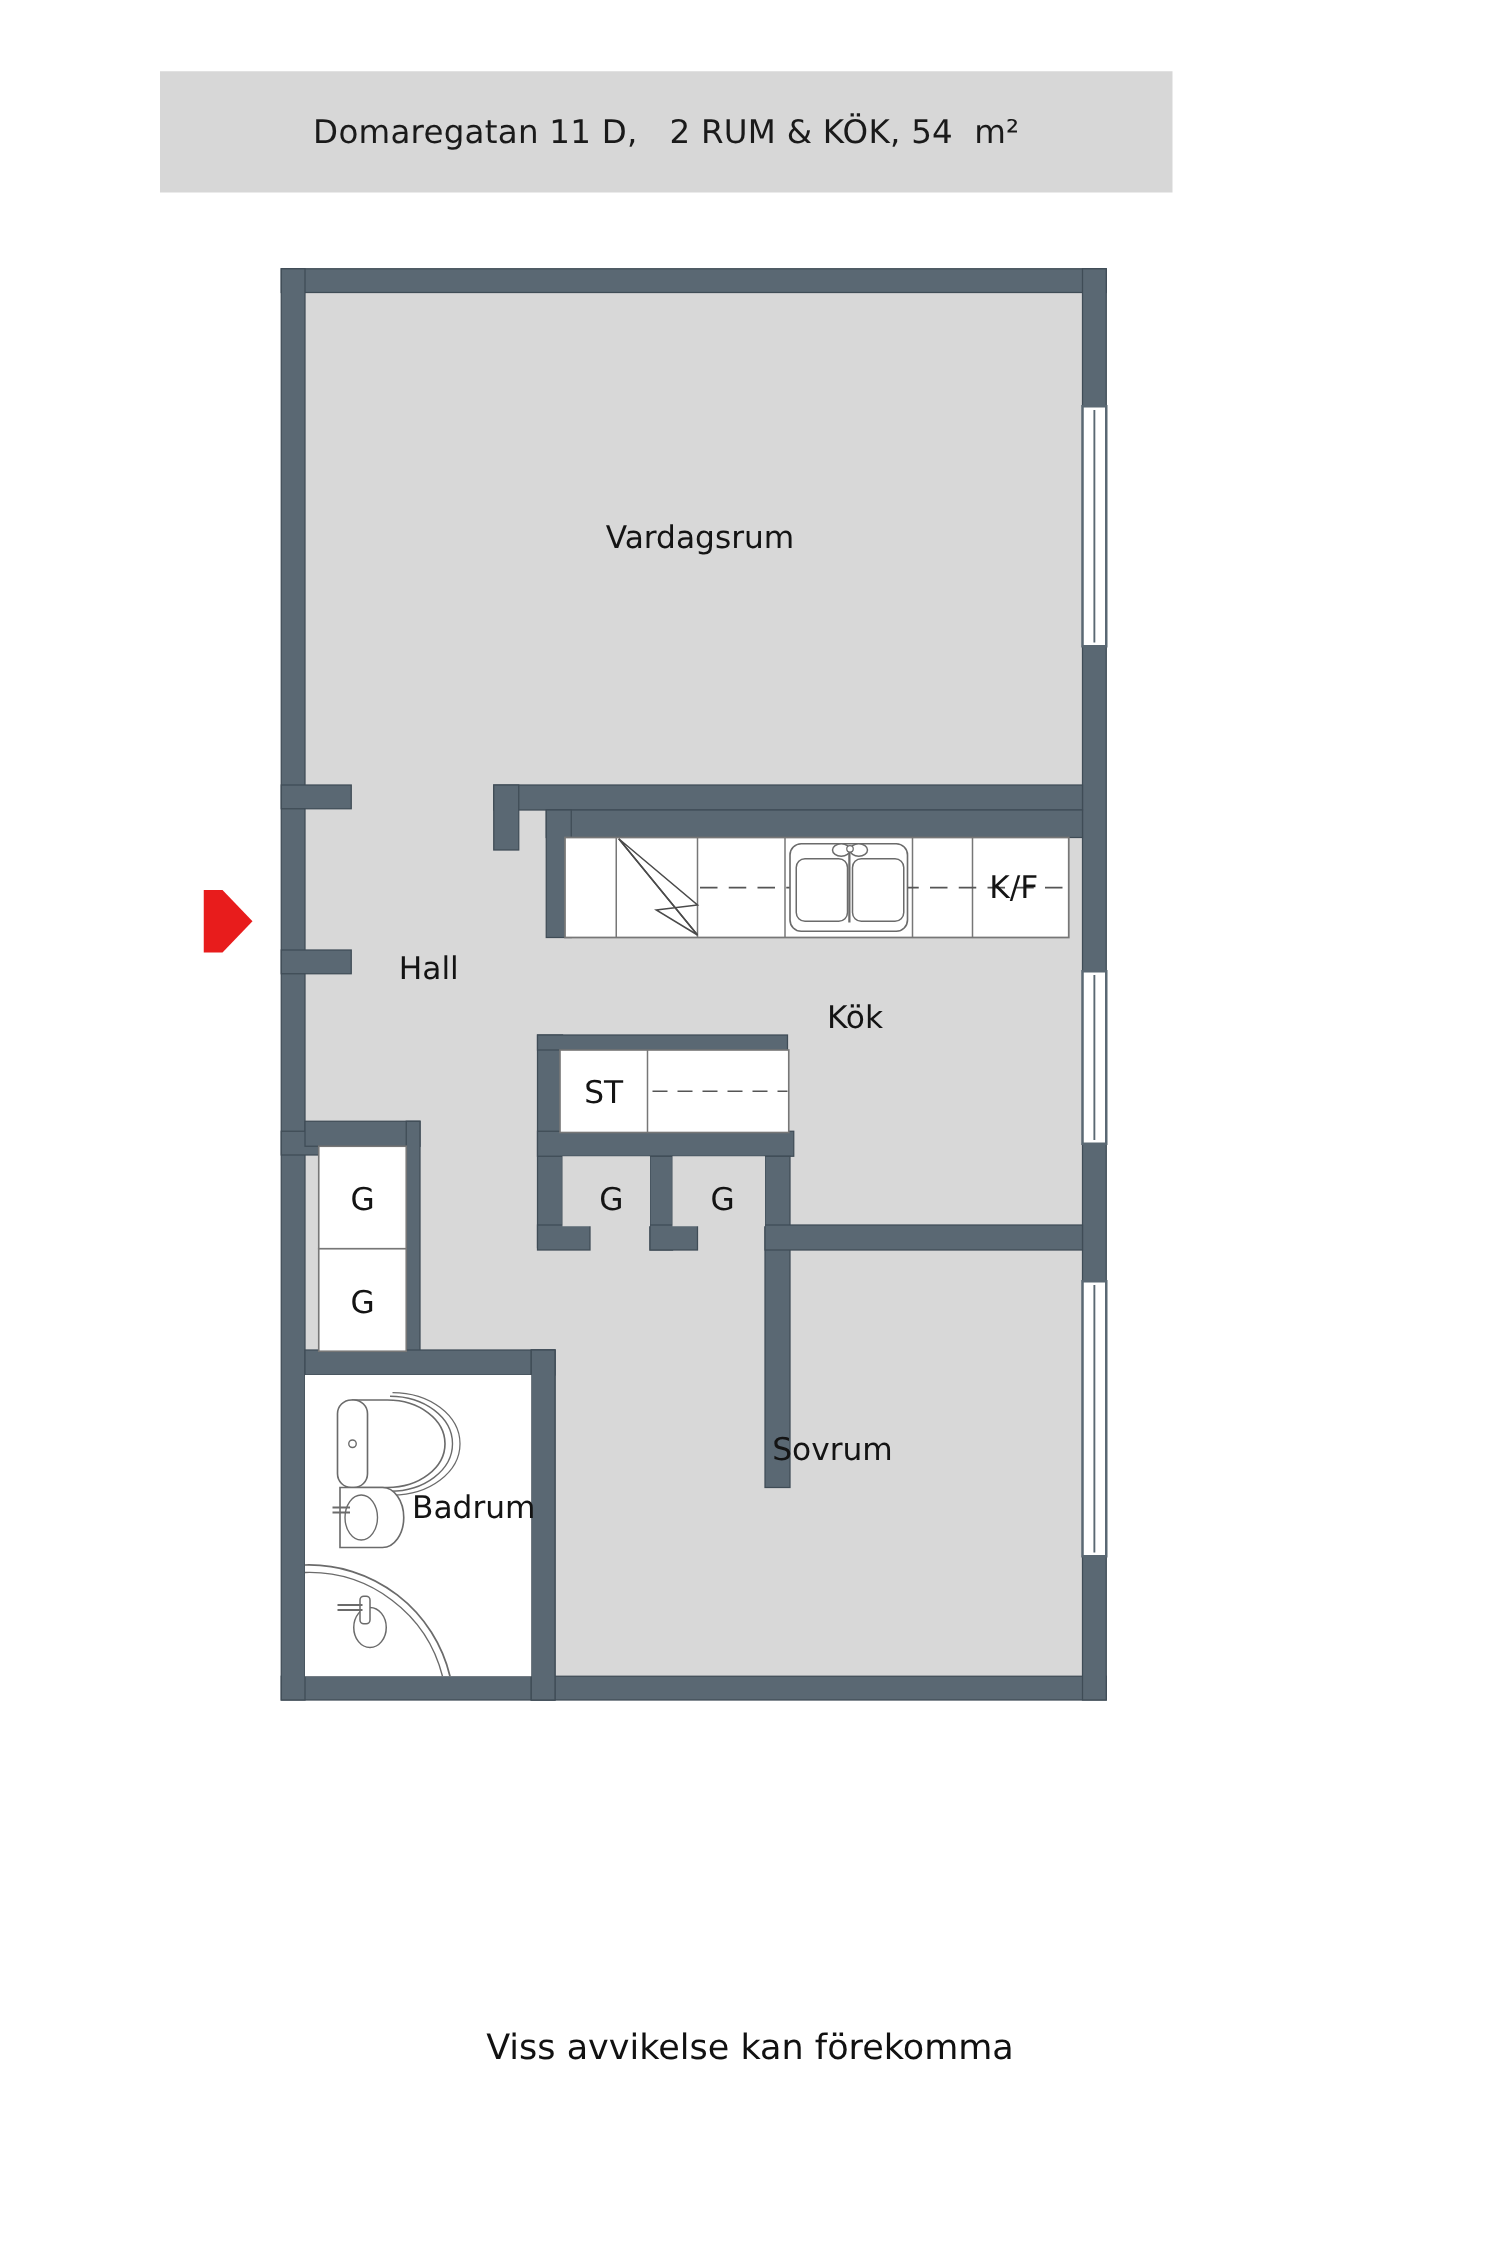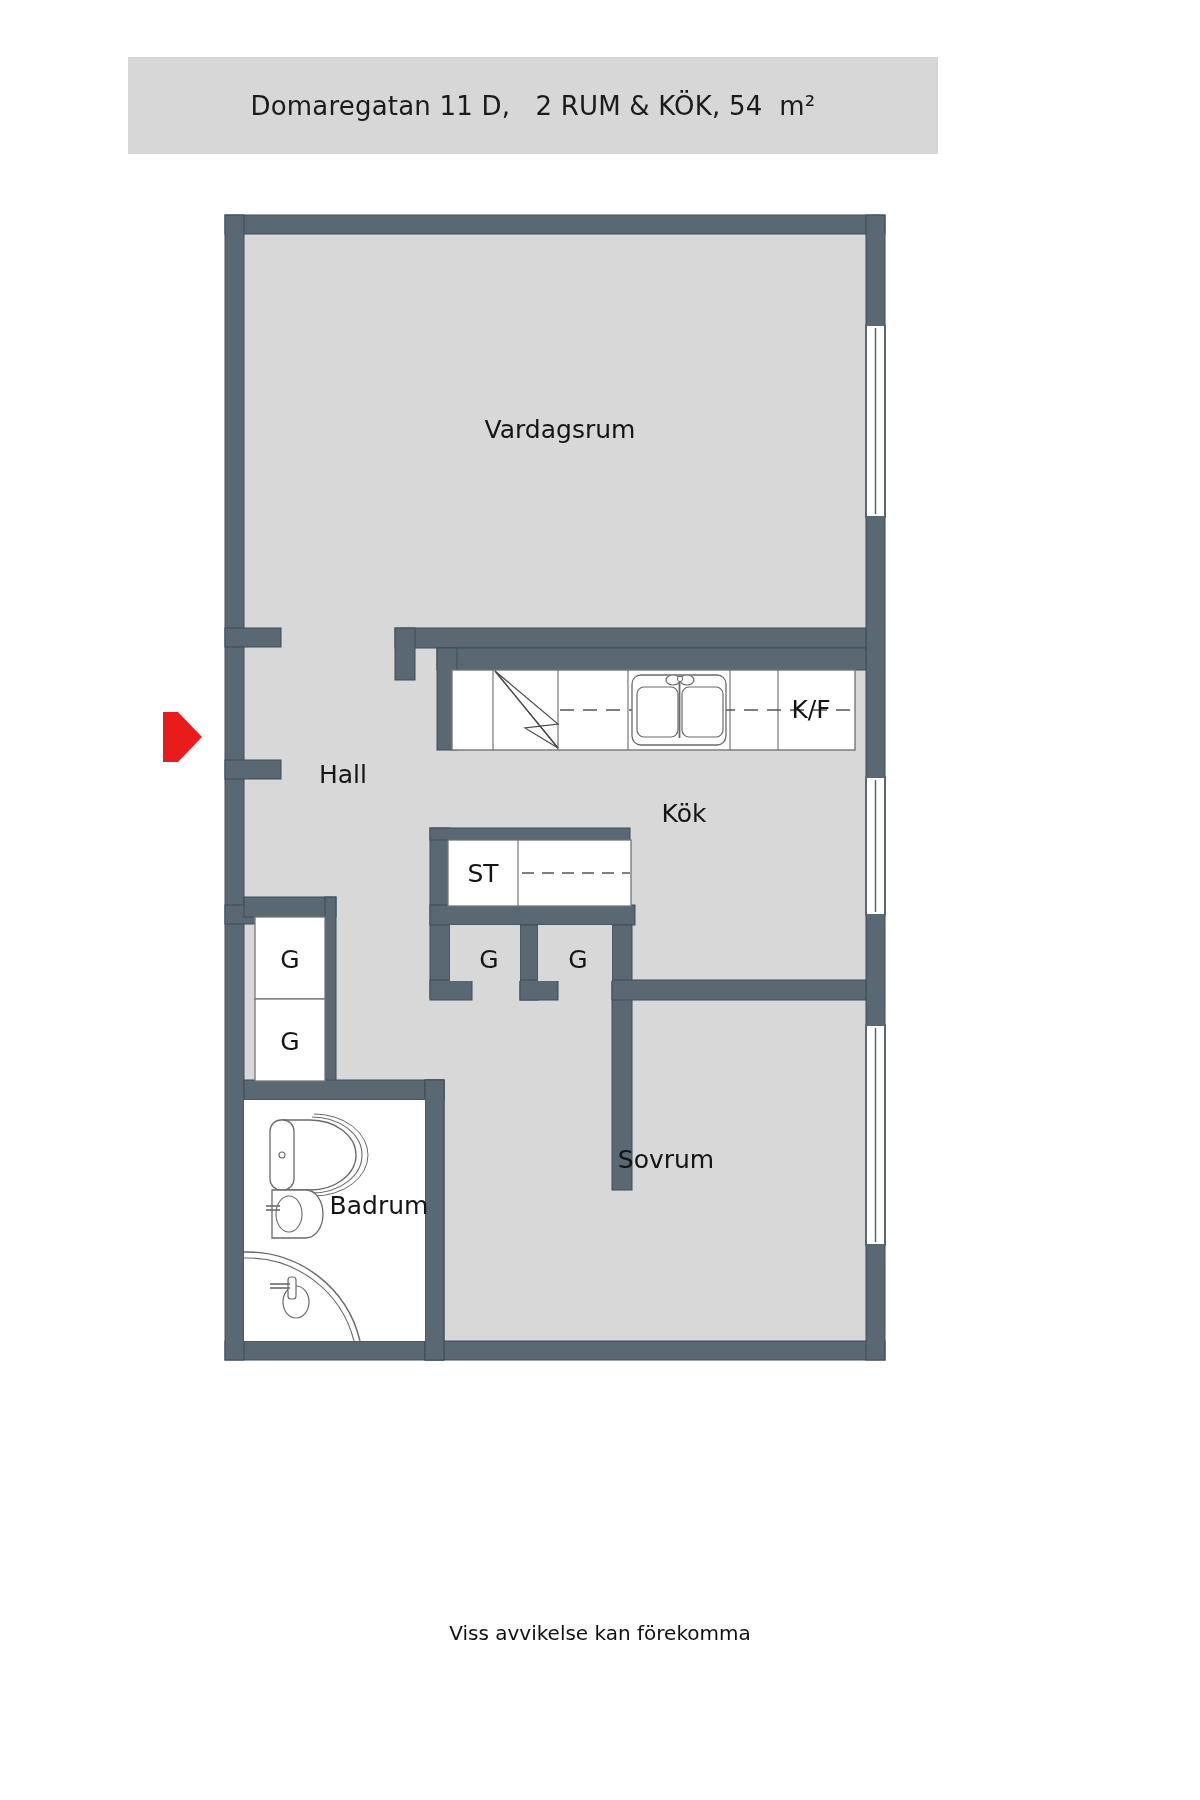--- a/index.html
+++ b/index.html
@@ -53,21 +53,21 @@
   }
   
   #footer {
     position: absolute;
     left: 0;
     top: 1620px;
     width: 1200px;
     text-align: center;
   }
   #footer div {
-    font-size: 20px;
+    font-size: 28px;
     color: #111111;
     line-height: 1.30;
     font-family: "DejaVu Sans", "Liberation Sans", sans-serif;
   }
   .room-label {
     font-family: "DejaVu Sans", "Liberation Sans", sans-serif;
     font-size: 25px;
     fill: #141414;
   }
   .cab-label {

